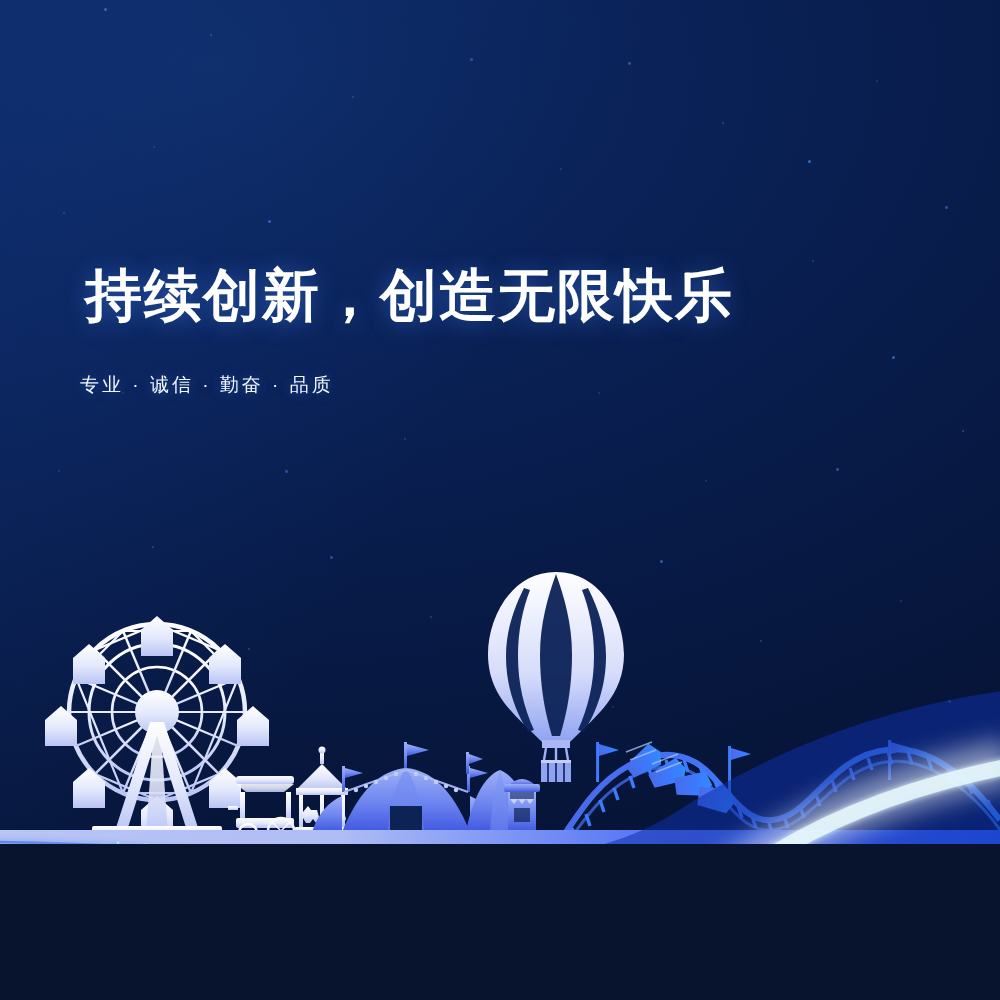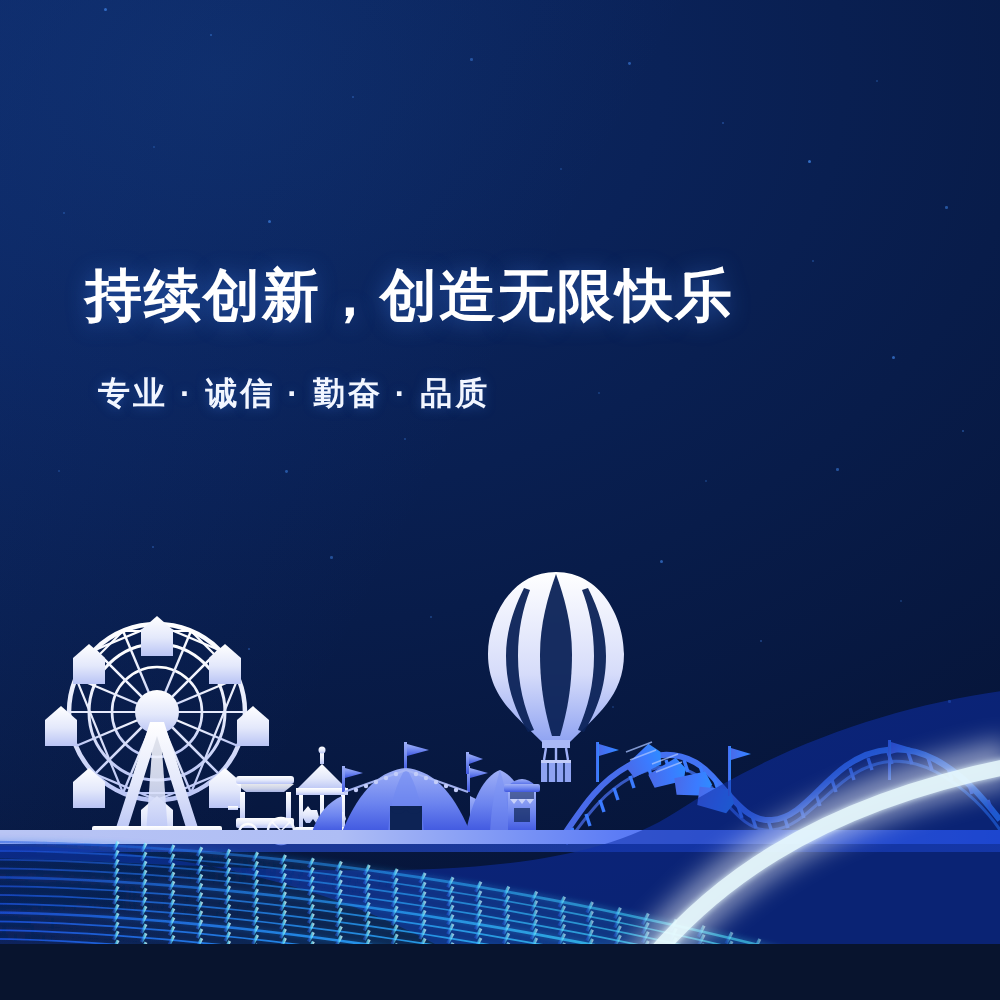--- a/index.html
+++ b/index.html
@@ -1,20 +1,20 @@
 <!DOCTYPE html>
 <html><head>
 <meta charset="utf-8">
 <title>持续创新，创造无限快乐</title>
 <style>
   html,body{margin:0;padding:0;background:#08142e;}
   *{box-sizing:border-box;}
   .poster{
     position:relative;
-    width:1000px;height:944px;
+    width:1000px;height:844px;
     overflow:hidden;
     font-family:"Liberation Sans","DejaVu Sans",sans-serif;
     background:
       radial-gradient(130% 95% at 22% 8%, #0d2a63 0%, #0a2258 34%, #081c4a 62%, #061437 100%);
   }
   
   .sky-sheen{
     position:absolute;inset:0;
     background:linear-gradient(118deg, rgba(30,80,180,.20) 0%, rgba(10,32,80,0) 46%);
     pointer-events:none;
@@ -27,22 +27,22 @@
 
   
   .headline{
     position:absolute;left:85px;top:264px;
     font-size:57px;line-height:1.12;font-weight:700;
     color:#ffffff;letter-spacing:2px;
     text-shadow:0 2px 22px rgba(70,140,255,.45);
     white-space:nowrap;
   }
   .subhead{
-    position:absolute;left:98px;top:372px;
-    font-size:32px;font-weight:700;color:#f2f6ff;
+    position:absolute;left:80px;top:372px;
+    font-size:19px;font-weight:400;color:#f2f6ff;
     letter-spacing:3px;white-space:nowrap;
     text-shadow:0 1px 12px rgba(70,140,255,.35);
   }
 
   
   .scene{position:absolute;left:0;top:0;width:1000px;height:1000px;}
   .scene svg{position:absolute;left:0;top:0;}
 
   
   .wave{position:absolute;left:0;top:0;width:1000px;height:1000px;pointer-events:none;}

